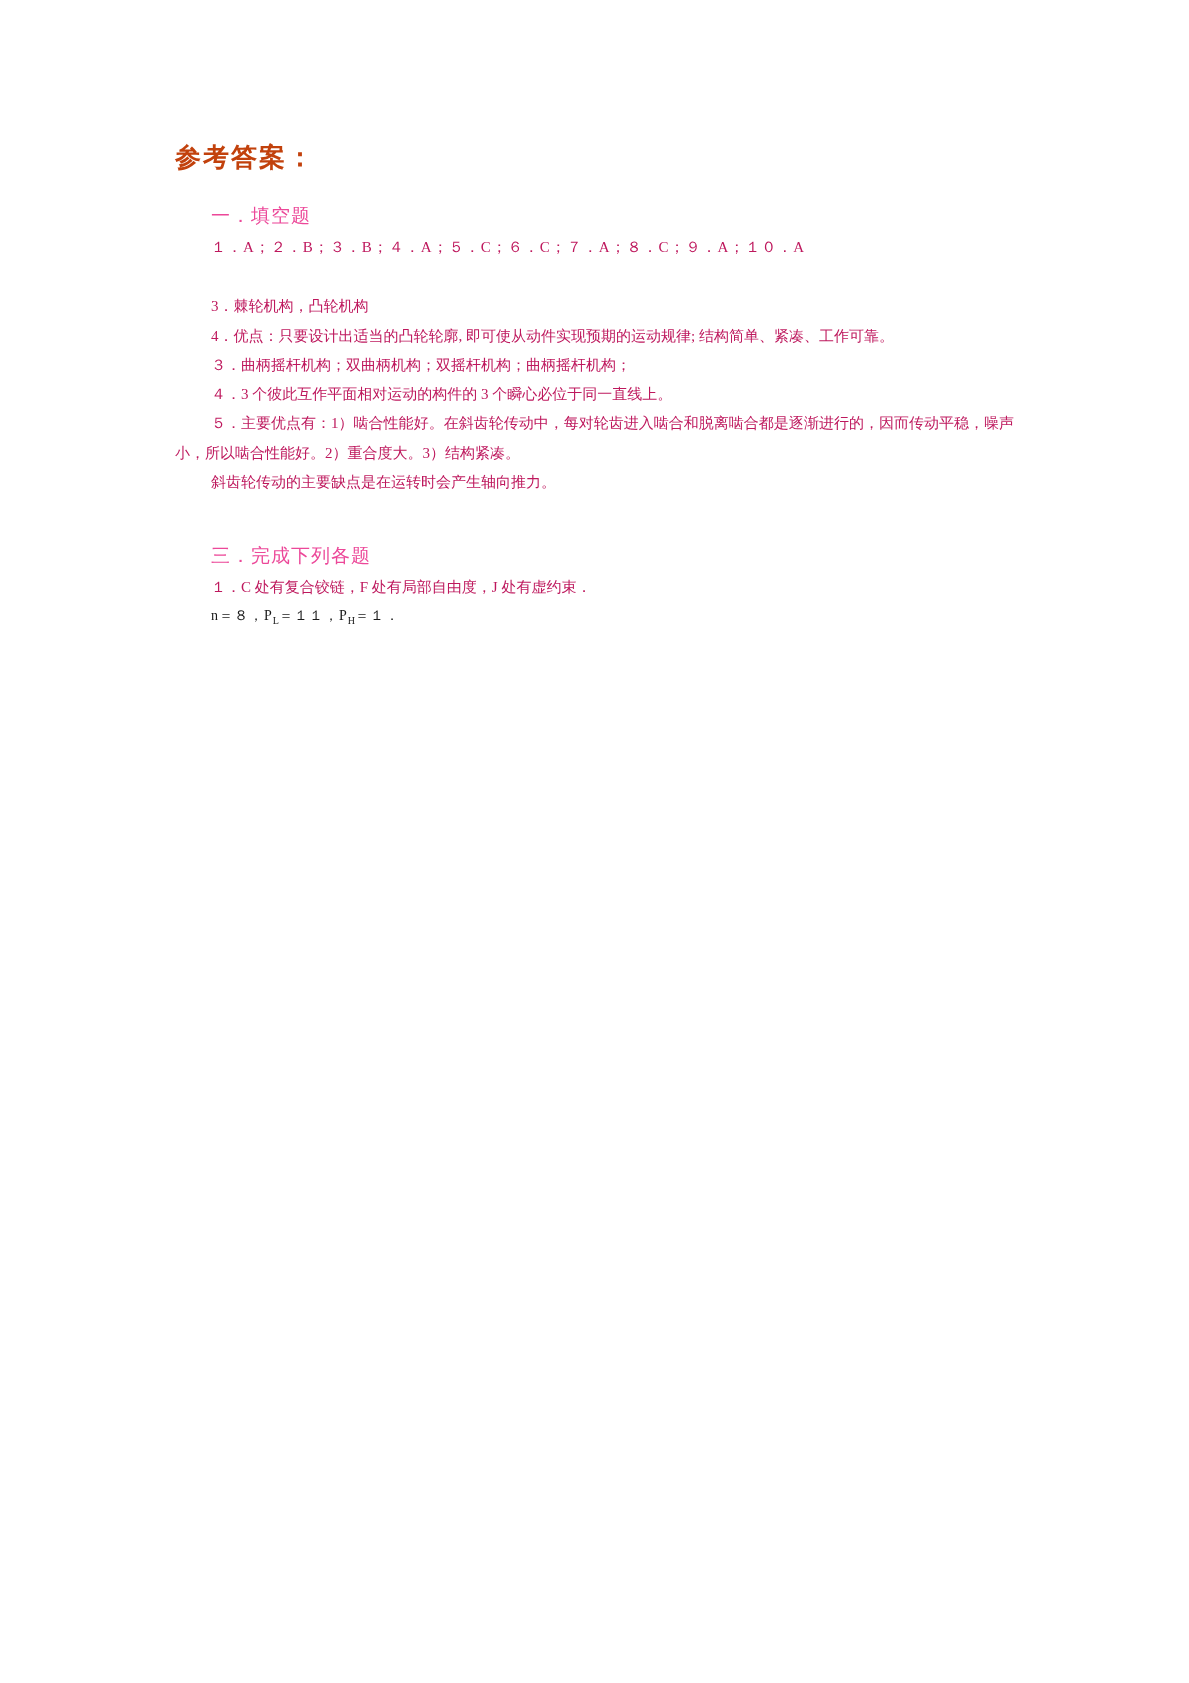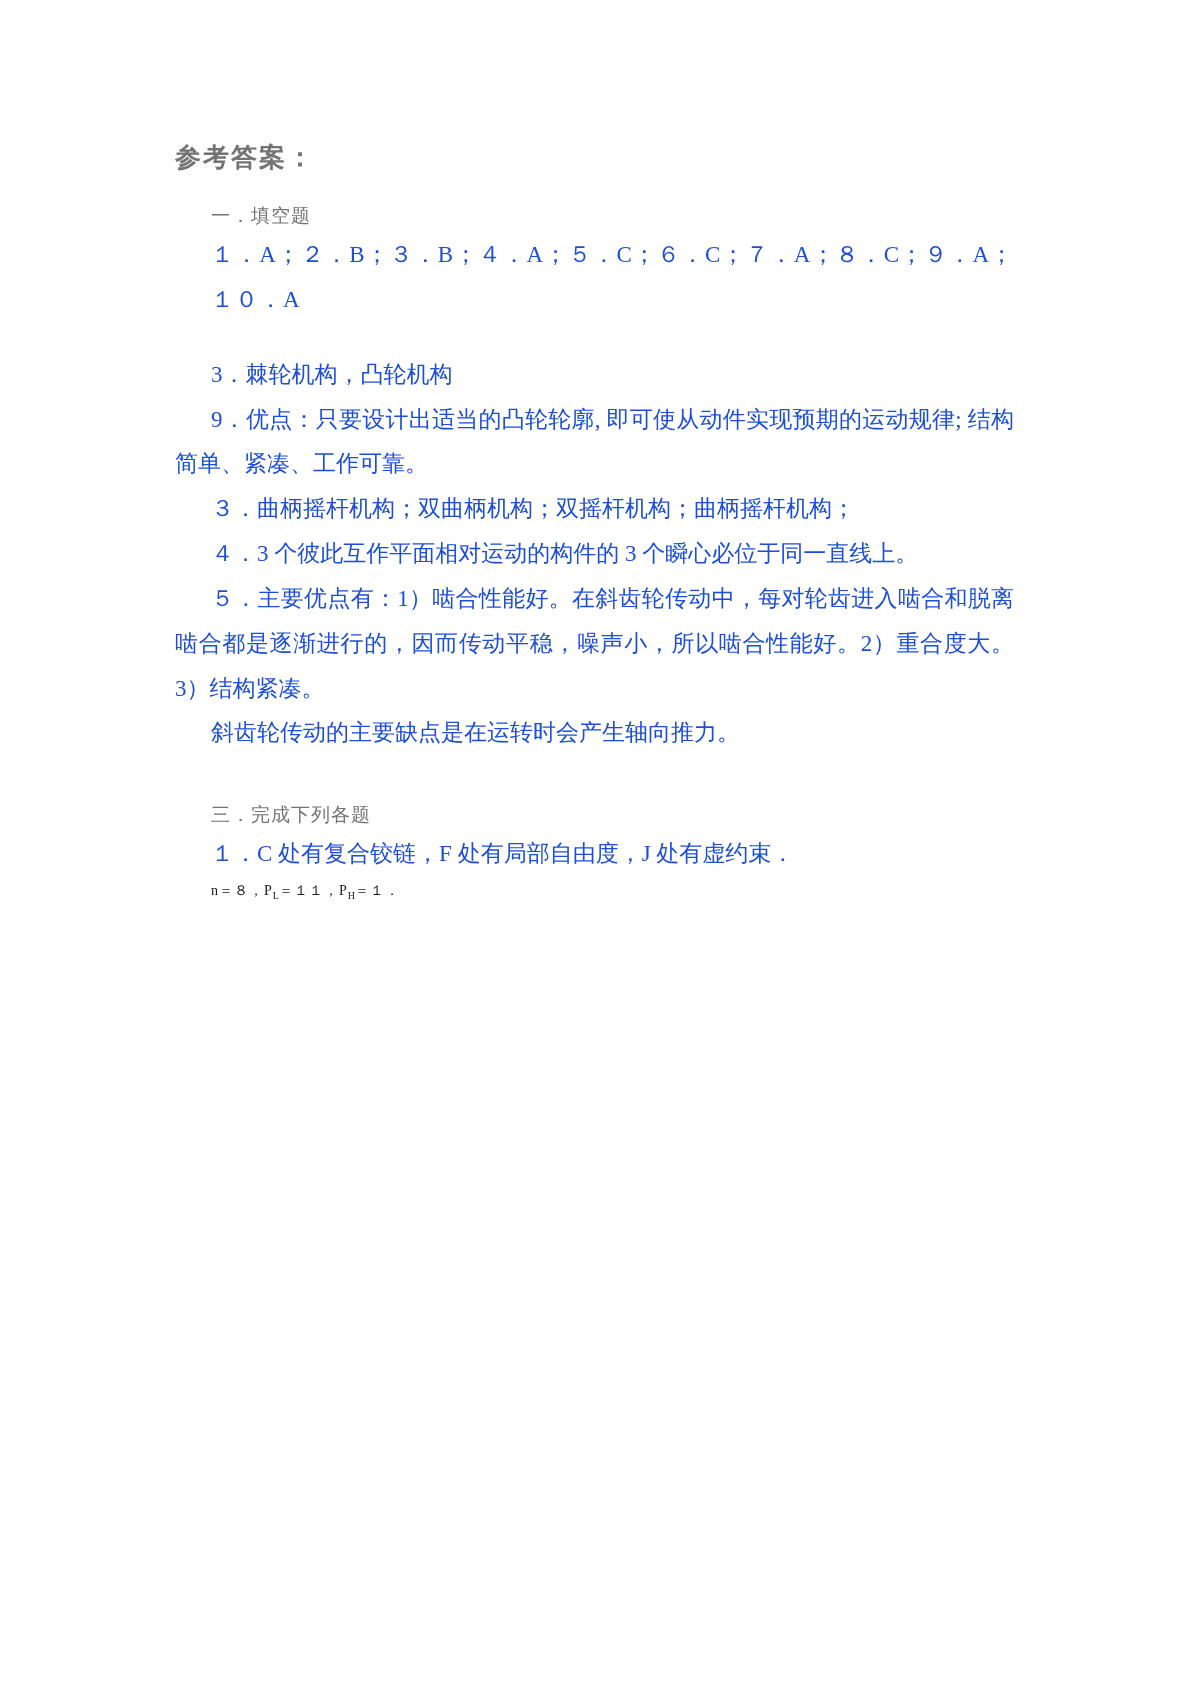--- a/index.html
+++ b/index.html
@@ -20,35 +20,35 @@
     height: 1683px;
     box-sizing: border-box;
     padding: 140px 175px 0 175px;
   }
   .doc-title {
     font-family: "DejaVu Serif", serif;
     font-size: 26px;
     font-weight: bold;
     letter-spacing: 2px;
     margin: 0 0 28px 0;
-    color: #737373;
+    color: #c2410c;
   }
   .section-head {
     font-size: 19px;
     margin: 0 0 4px 0;
     padding-left: 36px;
     letter-spacing: 1px;
-    color: #737373;
+    color: #ec4899;
   }
   .para {
-    font-size: 23px;
+    font-size: 15px;
     line-height: 1.95;
     margin: 0;
     text-align: justify;
-    color: #1d4ed8;
+    color: #be185d;
   }
   .indent {
     padding-left: 36px;
   }
   .indent-hang {
     text-indent: 36px;
   }
   .gap-md { height: 30px; }
   .gap-lg { height: 46px; }
   .wide-num {
@@ -75,21 +75,21 @@
 <div class="page">
 
   <h1 class="doc-title">参考答案：</h1>
 
   <div class="section-head">一．填空题</div>
   <p class="para indent wide-num">１．A；２．B；３．B；４．A；５．C；６．C；７．A；８．C；９．A；１０．A</p>
 
   <div class="gap-md"></div>
 
   <p class="para indent">3．棘轮机构，凸轮机构</p>
-  <p class="para indent-hang">9．优点：只要设计出适当的凸轮轮廓, 即可使从动件实现预期的运动规律; 结构简单、紧凑、工作可靠。</p>
+  <p class="para indent-hang">4．优点：只要设计出适当的凸轮轮廓, 即可使从动件实现预期的运动规律; 结构简单、紧凑、工作可靠。</p>
   <p class="para indent">３．曲柄摇杆机构；双曲柄机构；双摇杆机构；曲柄摇杆机构；</p>
   <p class="para indent">４．3 个彼此互作平面相对运动的构件的 3 个瞬心必位于同一直线上。</p>
   <p class="para indent-hang">５．主要优点有：1）啮合性能好。在斜齿轮传动中，每对轮齿进入啮合和脱离啮合都是逐渐进行的，因而传动平稳，噪声小，所以啮合性能好。2）重合度大。3）结构紧凑。</p>
   <p class="para indent-hang">斜齿轮传动的主要缺点是在运转时会产生轴向推力。</p>
 
   <div class="gap-lg"></div>
 
   <div class="section-head">三．完成下列各题</div>
   <p class="para indent">１．C 处有复合铰链，F 处有局部自由度，J 处有虚约束．</p>
 

